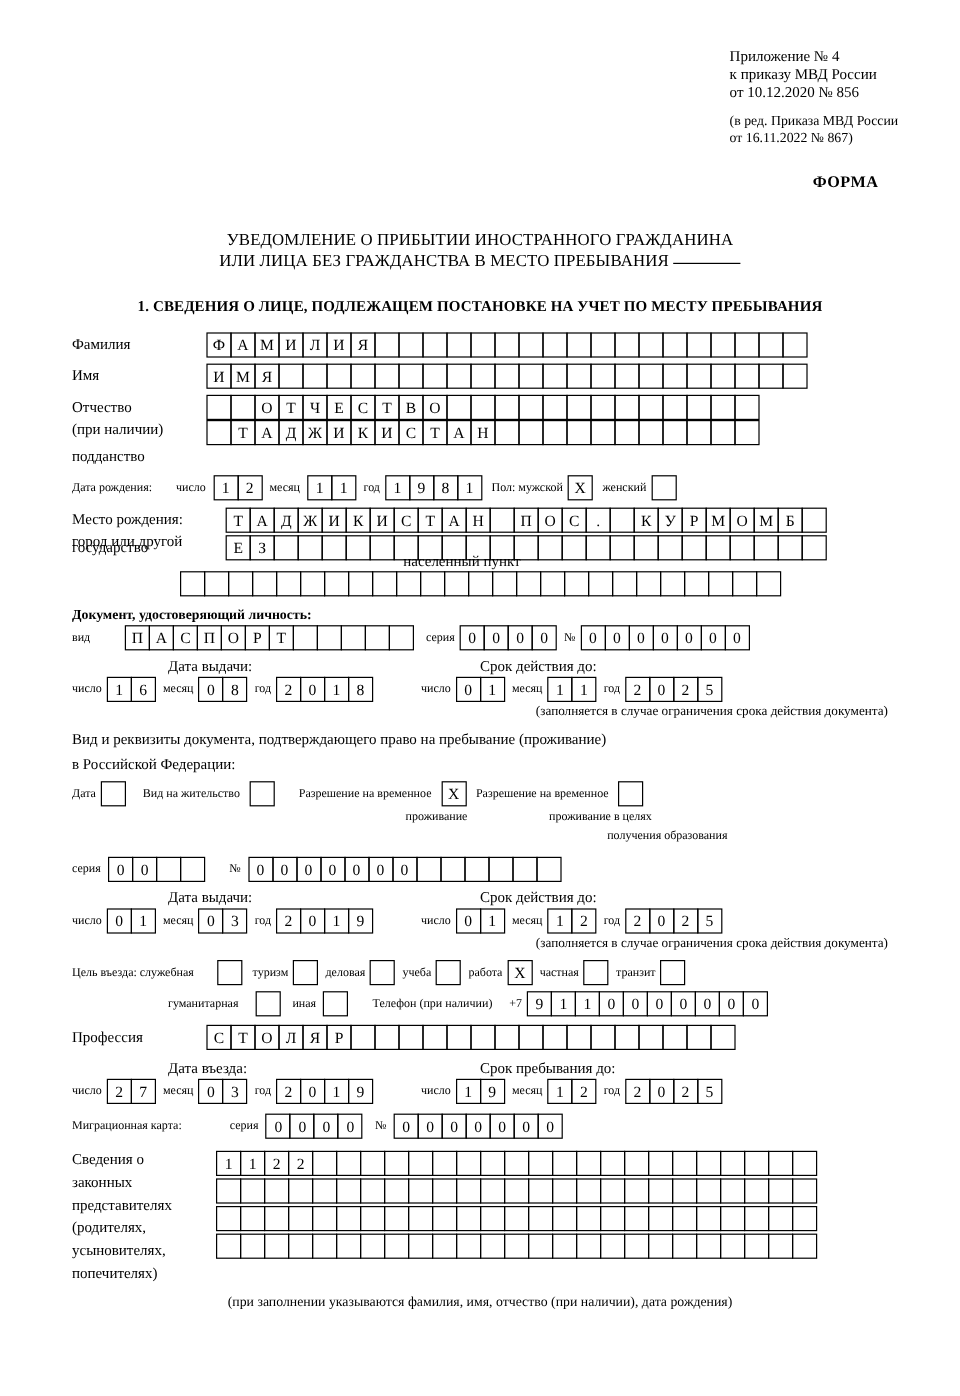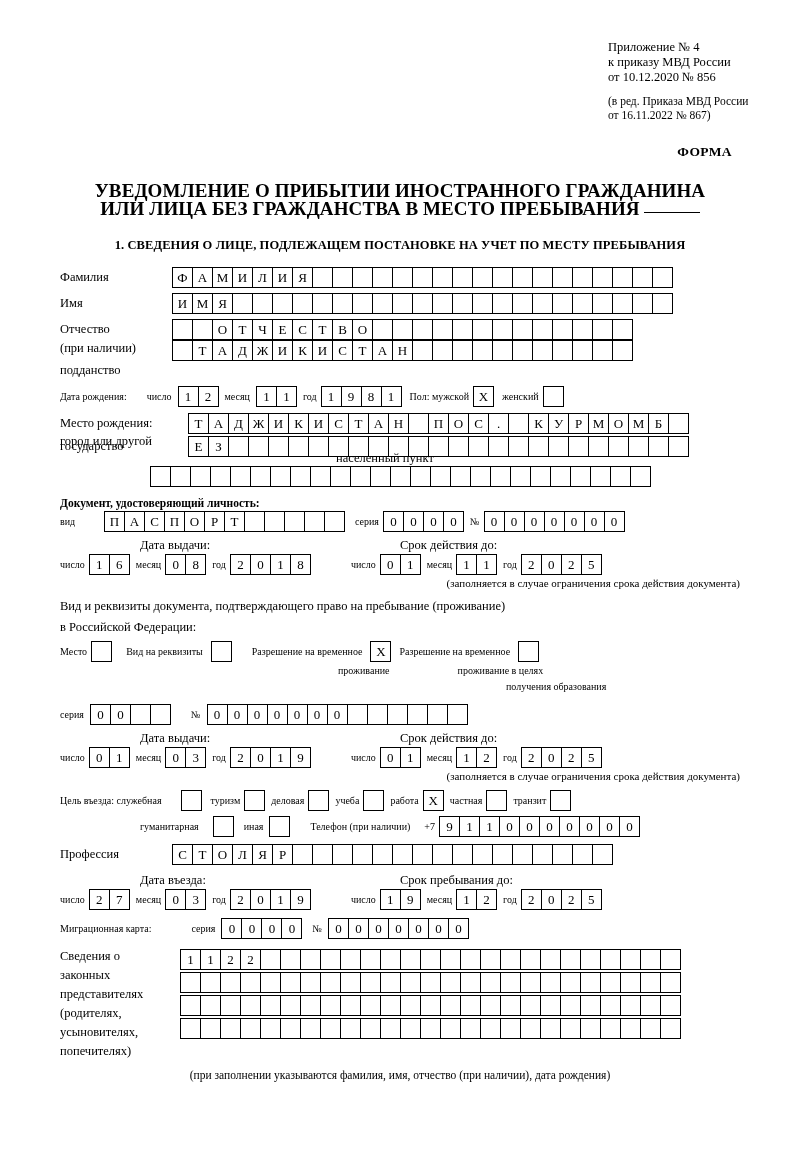--- a/index.html
+++ b/index.html
@@ -39,24 +39,24 @@
   .forma {
     text-align: right;
     font-weight: bold;
     font-size: 13.5px;
     margin-top: 22px;
     margin-right: 8px;
     letter-spacing: .4px;
   }
   .title {
     text-align: center;
-    font-weight: bold;
-    font-size: 19px;
+    font-weight: normal;
+    font-size: 14px;
     line-height: 18px;
-    margin-top: 22px;
+    margin-top: 32px;
     letter-spacing: .1px;
   }
   .title .rule {
     display: inline-block;
     width: 56px;
     border-bottom: 1px solid #000;
     vertical-align: 2px;
     margin-left: 4px;
   }
   .section-title {
@@ -518,25 +518,25 @@
         <div class="bx">5</div>
       </div>
   </div>
 
   <div class="note" style="margin-top:2px;margin-left:200px;">(заполняется в случае ограничения срока действия документа)</div>
 
   <div class="sub-label" style="margin-top:10px;">Вид и реквизиты документа, подтверждающего право на пребывание (проживание)</div>
   <div class="sub-label" style="margin-top:6px;">в Российской Федерации:</div>
 
   <div class="row" style="margin-top:6px;">
-    <div class="lbl">Место</div>
+    <div class="lbl">Дата</div>
     <div class="gap4"></div>
     <div class="chk"></div>
     <div class="gap14"></div>
-    <div class="lbl">Вид на реквизиты</div>
+    <div class="lbl">Вид на жительство</div>
     <div class="gap8"></div>
     <div class="chk"></div>
     <div class="gap20"></div>
     <div class="lbl">Разрешение на временное</div>
     <div class="gap8"></div>
     <div class="chk">Х</div>
     <div class="gap8"></div>
     <div class="lbl">Разрешение на временное</div>
     <div class="gap8"></div>
     <div class="chk"></div>

